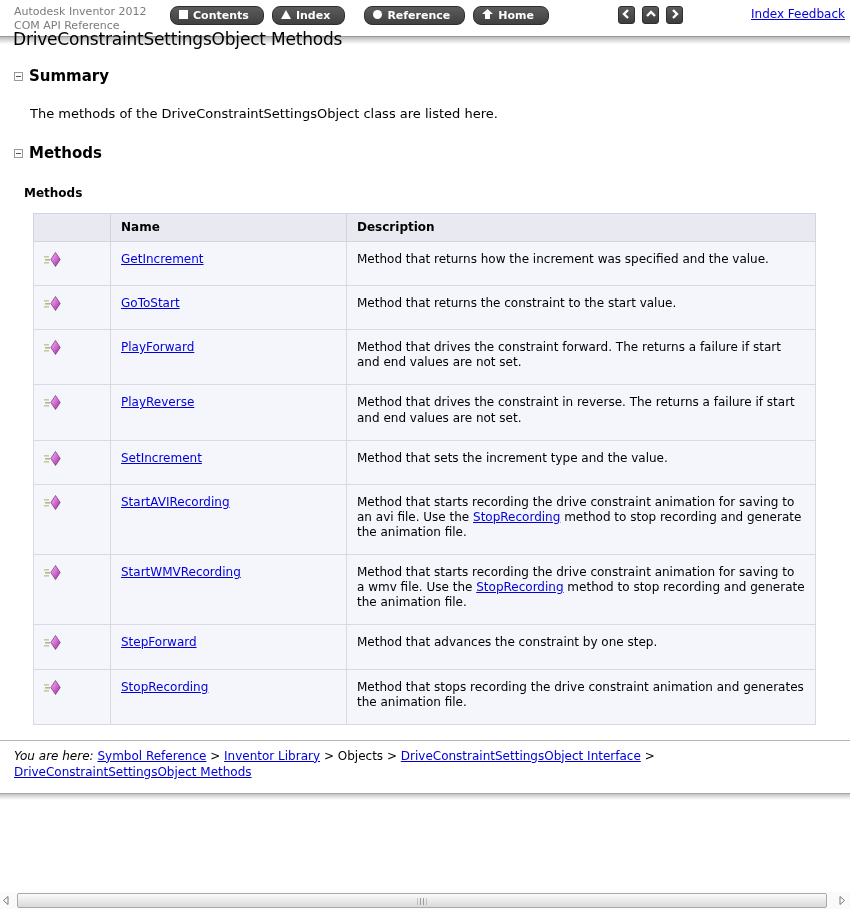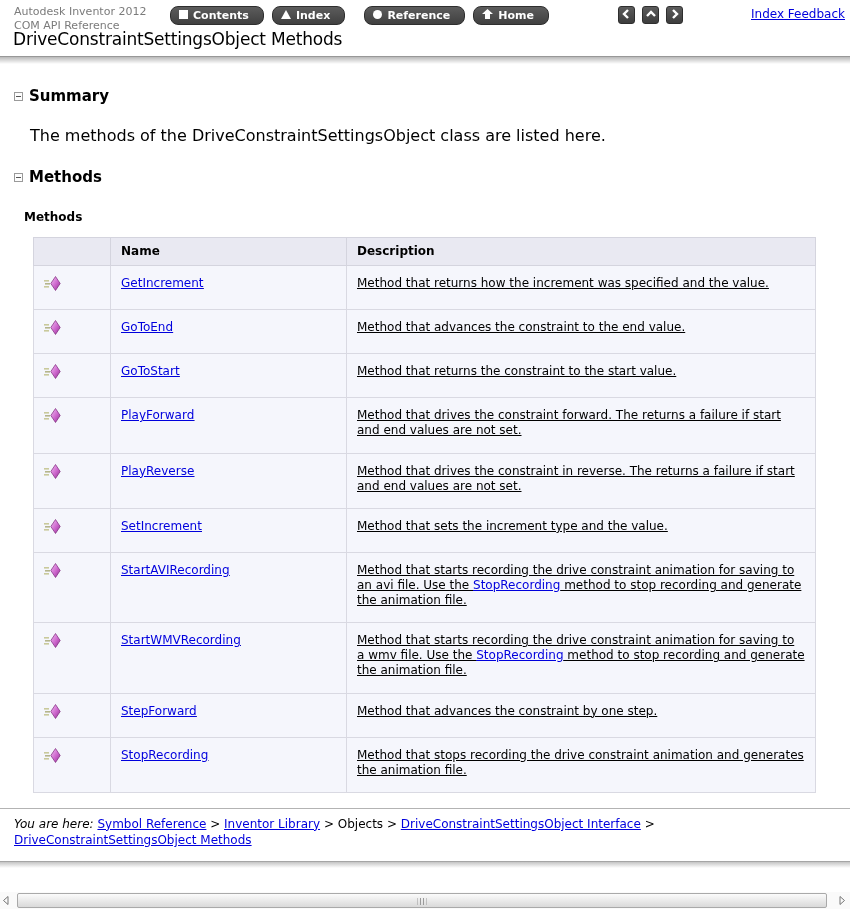--- a/index.html
+++ b/index.html
@@ -1,20 +1,20 @@
 <!DOCTYPE html>
 <html><head>
 <meta charset="utf-8">
 <style>
   * { margin:0; padding:0; box-sizing:border-box; }
   html,body { width:850px; height:912px; background:#fff; overflow:hidden; }
   body { font-family:"DejaVu Sans", sans-serif; color:#000; position:relative; }
 
   
-  .hdr { position:relative; height:56px; padding-top:16px; }
+  .hdr { position:relative; height:36px; padding-top:16px; }
   .hdr-product { position:absolute; left:14px; top:5px; font-size:11px; line-height:1.25; color:#7b7b7b; }
   .hdr-title { position:absolute; left:13px; top:29px; font-size:17px; color:#000; letter-spacing:-0.2px; }
   .nav-btns { position:absolute; left:170px; top:6px; white-space:nowrap; }
   .nav-btn {
     display:inline-flex; align-items:center; gap:5px; height:19px;
     background:linear-gradient(#5c5c5c,#404040); border:1px solid #2e2e2e; border-radius:8px;
     color:#fff; font-size:11px; font-weight:bold; padding:0 14px 1px 8px; margin-right:3px;
     cursor:pointer; vertical-align:top;
   }
   .nav-btn.gap { margin-left:11px; }
@@ -29,34 +29,34 @@
 
   .hdr-divider { height:8px; background:linear-gradient(#b9b9b9,#ffffff); border-top:1px solid #989898; }
 
   
   .section-head { display:flex; align-items:center; gap:6px; margin:23px 16px 0 14px; }
   .collapse-box {
     width:9px; height:9px; border:1px solid #9a9a9a; background:#fdfdfd; position:relative; cursor:pointer; flex:0 0 auto;
   }
   .collapse-box::after { content:""; position:absolute; left:1px; top:3px; width:5px; height:1px; background:#555; }
   .section-title { font-size:15px; font-weight:bold; }
-  .summary-text { font-size:16px; margin:21px 0 0 30px; }
+  .summary-text { font-size:13px; margin:21px 0 0 30px; }
   .table-label { font-size:12px; font-weight:bold; margin:24px 0 0 24px; }
 
   
   table.methods { border-collapse:collapse; margin:13px 0 0 33px; width:783px; table-layout:fixed;padding-left:42px; }
   table.methods col.c-icon { width:77px; }
   table.methods col.c-name { width:236px; }
   table.methods th {
     background:#e9e9f2; font-size:12px; font-weight:bold; text-align:left;
     padding:6px 10px 7px 10px; border:1px solid #d4d4de;
   }
   table.methods td {
     background:#f5f6fc; font-size:12px; vertical-align:top;
-    padding:10px 10px 14px 10px; border:1px solid #d9d9e2; line-height:1.26;text-decoration:underline;
+    padding:10px 10px 14px 10px; border:1px solid #d9d9e2; line-height:1.26;
   }
   td.icon-cell { text-align:left; padding-left:11px; padding-top:11px; }
   td.desc-cell { line-height:1.3; }
 
   
   .rule { border-top:1px solid #b3b3b3; margin:15px 0 0 0; }
   .breadcrumb { font-size:12px; margin:7px 14px 4px 14px; line-height:1.35; }
   .breadcrumb .you { font-style:italic; }
   .crumb-sep { color:#000; }
   .foot-divider { height:7px; background:linear-gradient(#c4c4c4,#ffffff); border-top:1px solid #a5a5a5; margin-top:13px; }
@@ -177,34 +177,20 @@
           <rect x="1" y="7" width="5" height="1.6" fill="#b5b58c"></rect>
           <rect x="0" y="10" width="5" height="1.6" fill="#c9c99b"></rect>
           <polygon points="11.5,0.5 16.2,7.5 11.5,14.5 6.8,7.5" fill="url(#mdg)" stroke="#7c2a7c" stroke-width="0.7"></polygon>
         </svg>
       </span>
     </td>
     <td><a class="lnk method-link">GetIncrement</a></td>
     <td class="desc-cell">Method that returns how the increment was specified and the value.</td>
   </tr>
 
-  <tr>
-    <td class="icon-cell">
-      <span>
-        <svg width="17" height="15" viewBox="0 0 17 15">
-          <rect x="0" y="4" width="5" height="1.6" fill="#c9c99b"></rect>
-          <rect x="1" y="7" width="5" height="1.6" fill="#b5b58c"></rect>
-          <rect x="0" y="10" width="5" height="1.6" fill="#c9c99b"></rect>
-          <polygon points="11.5,0.5 16.2,7.5 11.5,14.5 6.8,7.5" fill="url(#mdg)" stroke="#7c2a7c" stroke-width="0.7"></polygon>
-        </svg>
-      </span>
-    </td>
-    <td><a class="lnk method-link">GoToEnd</a></td>
-    <td class="desc-cell">Method that advances the constraint to the end value.</td>
-  </tr>
 
   <tr>
     <td class="icon-cell">
       <span>
         <svg width="17" height="15" viewBox="0 0 17 15">
           <rect x="0" y="4" width="5" height="1.6" fill="#c9c99b"></rect>
           <rect x="1" y="7" width="5" height="1.6" fill="#b5b58c"></rect>
           <rect x="0" y="10" width="5" height="1.6" fill="#c9c99b"></rect>
           <polygon points="11.5,0.5 16.2,7.5 11.5,14.5 6.8,7.5" fill="url(#mdg)" stroke="#7c2a7c" stroke-width="0.7"></polygon>
         </svg>

